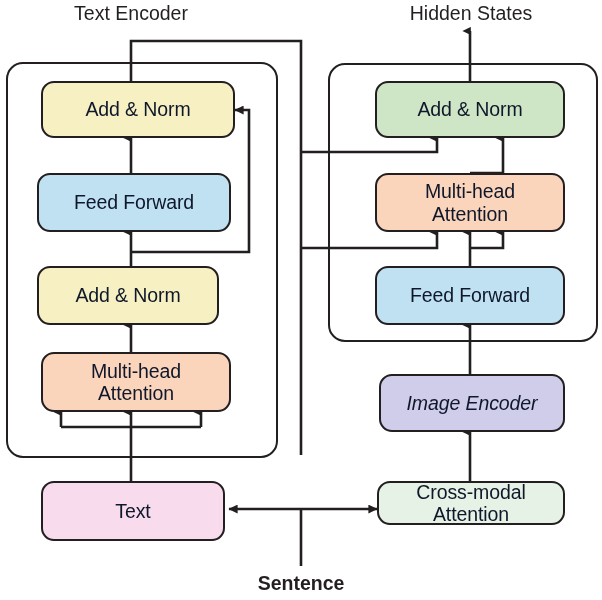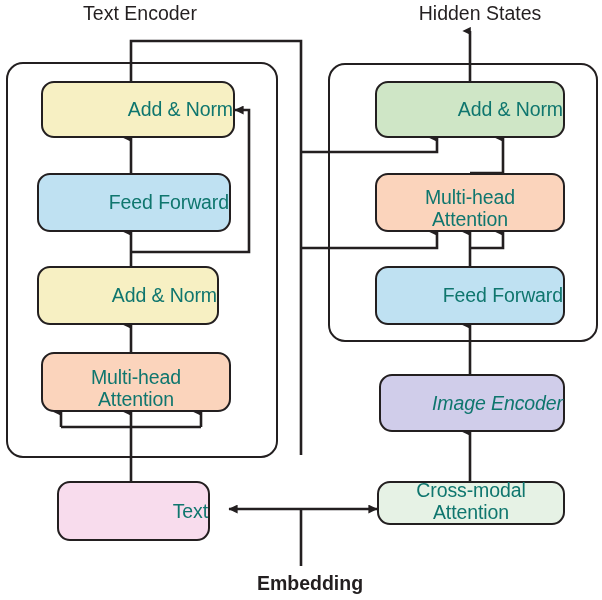--- a/index.html
+++ b/index.html
@@ -24,44 +24,43 @@
     height: 600px;
     pointer-events: none;
   }
   .node {
     position: absolute;
     box-sizing: border-box;
     border: 2.5px solid #231f20;
     border-radius: 13px;
     display: flex;
     align-items: center;
-    justify-content: flex-end;
+    justify-content: center;
     text-align: center;
     line-height: 1.14;
-    color: #0f766e;
+    color: #0f172a;
     font-size: 19.5px;
     letter-spacing: -0.1px;
     z-index: 3;
   }
   .group-box {
     position: absolute;
     box-sizing: border-box;
     border: 2.5px solid #231f20;
     border-radius: 17px;
     background: transparent;
     z-index: 1;
   }
   .caption {
     position: absolute;
     color: #231f20;
     font-size: 19.5px;
     text-align: center;
     white-space: nowrap;
     z-index: 4;
-    padding-left: 9px;
   }
   .caption.bold { font-weight: bold; }
 </style>
 </head>
 <body>
 
 <div id="stage">
 
   <svg id="wires" viewBox="0 0 602 600">
     <defs>
@@ -114,40 +113,40 @@
       <path d="M470,81 L470,31" marker-end="url(#arrowUp)"></path>
 
     </g>
   </svg>
 
   <div class="group-box" style="left:6px; top:62px; width:272px; height:396px;"></div>
   <div class="group-box" style="left:328px; top:63px; width:270px; height:279px;"></div>
 
   <div class="caption" style="left:0; top:2px; width:262px;">Text Encoder</div>
   <div class="caption" style="left:340px; top:2px; width:262px;">Hidden States</div>
-  <div class="caption bold" style="left:180px; top:572px; width:242px;">Embedding</div>
+  <div class="caption bold" style="left:180px; top:572px; width:242px;">Sentence</div>
 
   <div class="node" style="left:41px; top:81px; width:194px; height:57px; background:#f7f0c3;">
     <span>Add &amp; Norm</span>
   </div>
 
   <div class="node" style="left:37px; top:173px; width:194px; height:59px; background:#bfe1f2;">
     <span>Feed Forward</span>
   </div>
 
   <div class="node" style="left:37px; top:266px; width:182px; height:59px; background:#f7f0c3;">
     <span>Add &amp; Norm</span>
   </div>
 
   <div class="node" style="left:41px; top:352px; width:190px; height:60px; background:#fbd4bc; flex-direction:column;">
     <span>Multi-head</span>
     <span>Attention</span>
   </div>
 
-  <div class="node" style="left:57px; top:481px; width:153px; height:60px; background:#f8dced; flex-direction:row;">
+  <div class="node" style="left:41px; top:481px; width:184px; height:60px; background:#f8dced; flex-direction:row;">
     <span>Text</span>
   </div>
 
   <div class="node" style="left:375px; top:81px; width:190px; height:57px; background:#cfe6c6;">
     <span>Add &amp; Norm</span>
   </div>
 
   <div class="node" style="left:375px; top:173px; width:190px; height:59px; background:#fbd4bc; flex-direction:column;">
     <span>Multi-head</span>
     <span>Attention</span>

